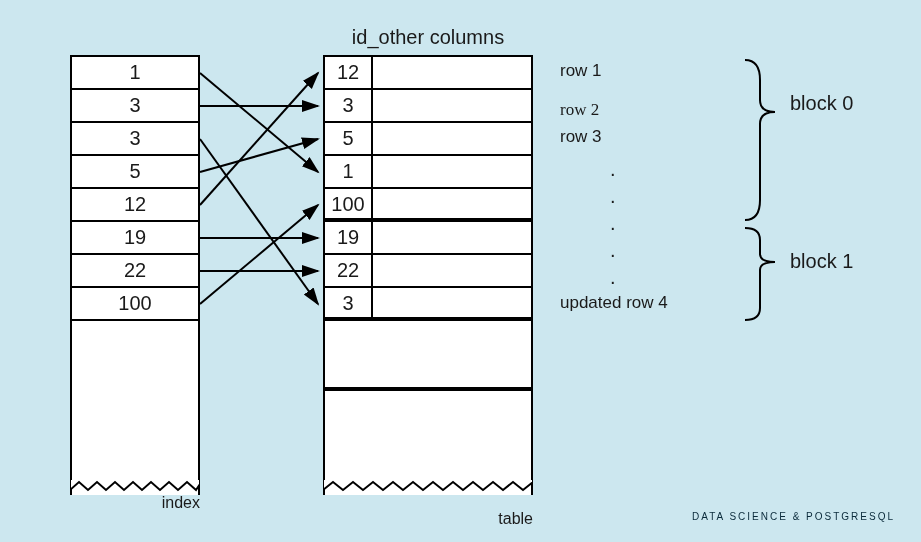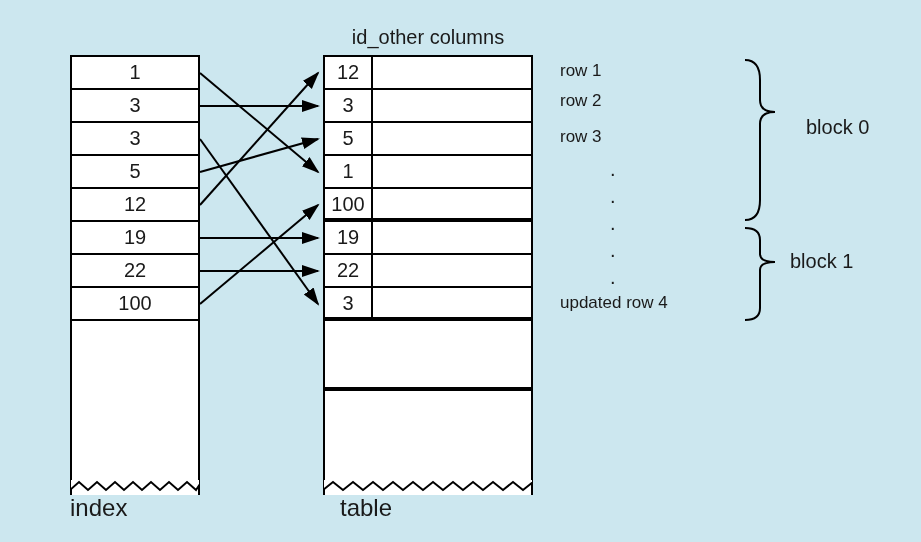--- a/index.html
+++ b/index.html
@@ -43,22 +43,22 @@
 
   .header {
     position: absolute;
     top: 26px;
     font-size: 20px;
     text-align: center;
   }
   .footer {
     position: absolute;
     top: 494px;
-    font-size: 24px;
-    text-align: left;
+    font-size: 16px;
+    text-align: right;
   }
 
   .rowlabel {
     position: absolute;
     left: 560px;
     font-size: 17px;
   }
 
   .dots { left: 610px; font-size: 20px; }
 
@@ -154,33 +154,33 @@
 </div>
 
 <svg class="zigzag" style="left:70px; top:480px; width:130px;" viewBox="0 0 130 14">
   <polyline points="0,0 0,10 9,2 18,10 27,2 36,10 45,2 54,10 63,2 72,10 81,2 90,10 99,2 108,10 117,2 126,10 130,4 130,0" fill="#fff" stroke="#000" stroke-width="2"></polyline>
 </svg>
 <svg class="zigzag" style="left:323px; top:480px; width:210px;" viewBox="0 0 210 14">
   <polyline points="0,0 0,10 10,2 20,10 30,2 40,10 50,2 60,10 70,2 80,10 90,2 100,10 110,2 120,10 130,2 140,10 150,2 160,10 170,2 180,10 190,2 200,10 210,2 210,0" fill="#fff" stroke="#000" stroke-width="2"></polyline>
 </svg>
 
 <div class="footer" style="left:70px; width:130px;">index</div>
-<div class="footer" style="left:340px; width:210px;">table</div>
+<div class="footer" style="left:323px; width:210px;margin-top:16px;">table</div>
 
 <div class="rowlabel" style="top:61px;">row 1</div>
-<div class="rowlabel" style="top:91px;">row 2</div>
+<div class="rowlabel" style="top:100px;font-family:Liberation Serif, serif;">row 2</div>
 <div class="rowlabel" style="top:127px;">row 3</div>
 <div class="rowlabel dots" style="top:158px;">.</div>
 <div class="rowlabel dots" style="top:185px;">.</div>
 <div class="rowlabel dots" style="top:212px;">.</div>
 <div class="rowlabel dots" style="top:239px;">.</div>
 <div class="rowlabel dots" style="top:266px;">.</div>
 <div class="rowlabel" style="top:293px;">updated row 4</div>
 
-<div class="blocklabel" style="left:790px; top:116px;margin-left:16px;">block 0</div>
+<div class="blocklabel" style="left:790px; top:92px;">block 0</div>
 <div class="blocklabel" style="left:790px; top:250px;">block 1</div>
 
 <svg class="braces" width="921" height="542">
   <g stroke="#000" stroke-width="2" fill="none">
 
     <path d="M 745 60 Q 760 60 760 80 L 760 100 Q 760 112 775 112 Q 760 112 760 124 L 760 200 Q 760 220 745 220"></path>
 
     <path d="M 745 228 Q 760 228 760 240 L 760 254 Q 760 262 775 262 Q 760 262 760 270 L 760 308 Q 760 320 745 320"></path>
   </g>
 </svg>
@@ -205,13 +205,14 @@
 
     <line x1="200" y1="238" x2="318" y2="238"></line>
 
     <line x1="200" y1="271" x2="318" y2="271"></line>
 
     <line x1="200" y1="304" x2="318" y2="205"></line>
   </g>
 </svg>
 
 <div class="logo">
+  <div class="sub">DATA SCIENCE &amp; POSTGRESQL</div>
 </div>
 
 </body></html>

